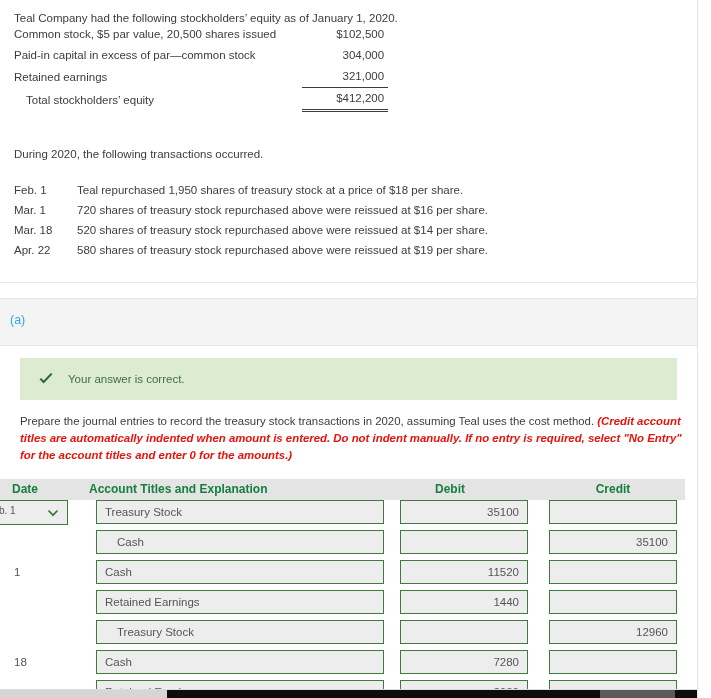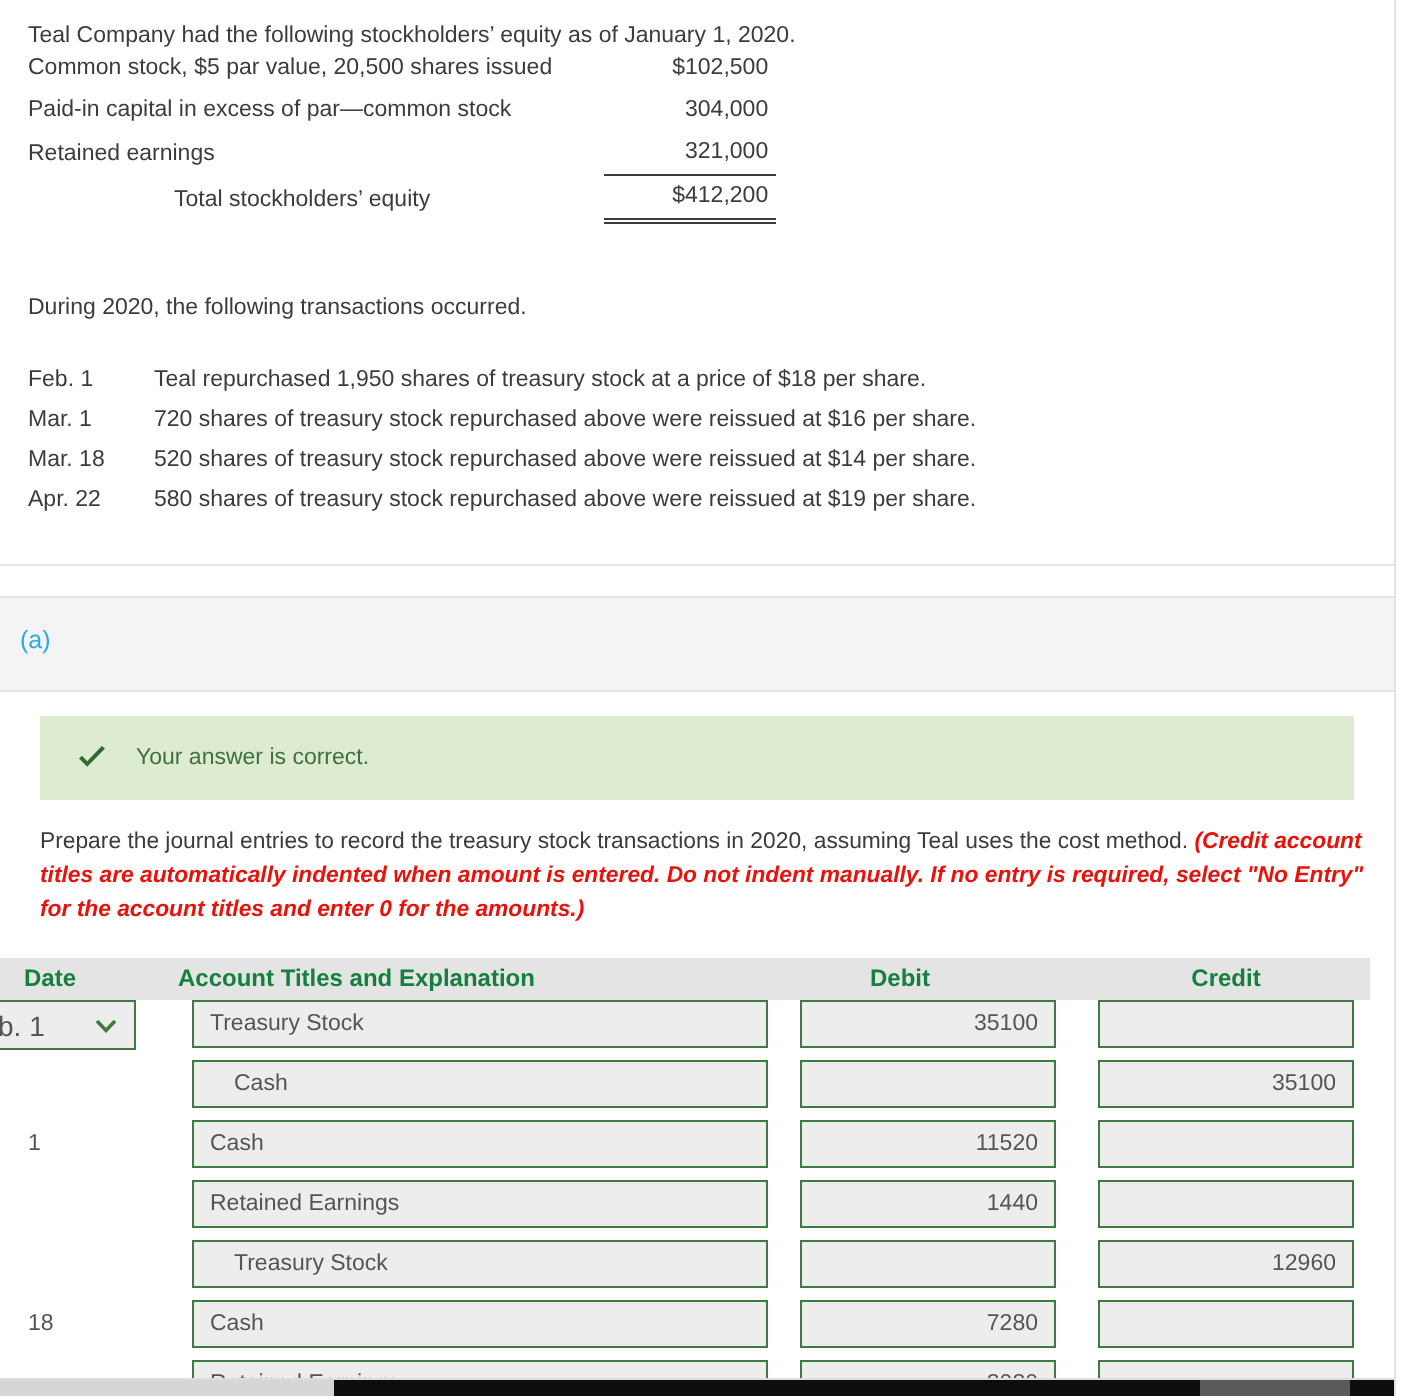--- a/index.html
+++ b/index.html
@@ -54,21 +54,21 @@
     font-size: 11.5px;
     color: #3c3c3c;
   }
   table.equity td {
     padding: 3px 0;
     line-height: 15px;
     white-space: nowrap;
     vertical-align: bottom;
   }
   table.equity td.lbl { padding-right: 26px; }
-  table.equity td.lbl.indent { padding-left: 12px; text-align: center; }
+  table.equity td.lbl.indent { padding-left: 12px; }
   table.equity td.amt {
     text-align: right;
     width: 86px;
     padding-right: 4px;
   }
   table.equity tr.total td.amt {
     border-bottom: 2px solid #3c3c3c;
   }
 
   .during-line {
@@ -199,21 +199,21 @@
     left: -28px; top: 0;
     width: 96px; height: 25px;
     background: #ededed;
     border: 1px solid #3f7a3f;
     font-size: 11.5px;
     color: #555;
   }
   .jselect .sel-text {
     position: absolute;
     left: 26px; top: 4px;
-    font-size: 14px;
+    font-size: 10px;
     color: #555;
   }
   .jselect .caret {
     position: absolute;
     right: 8px; top: 6px;
     width: 12px; height: 12px;
   }
 
   .jinput {
     position: absolute;

